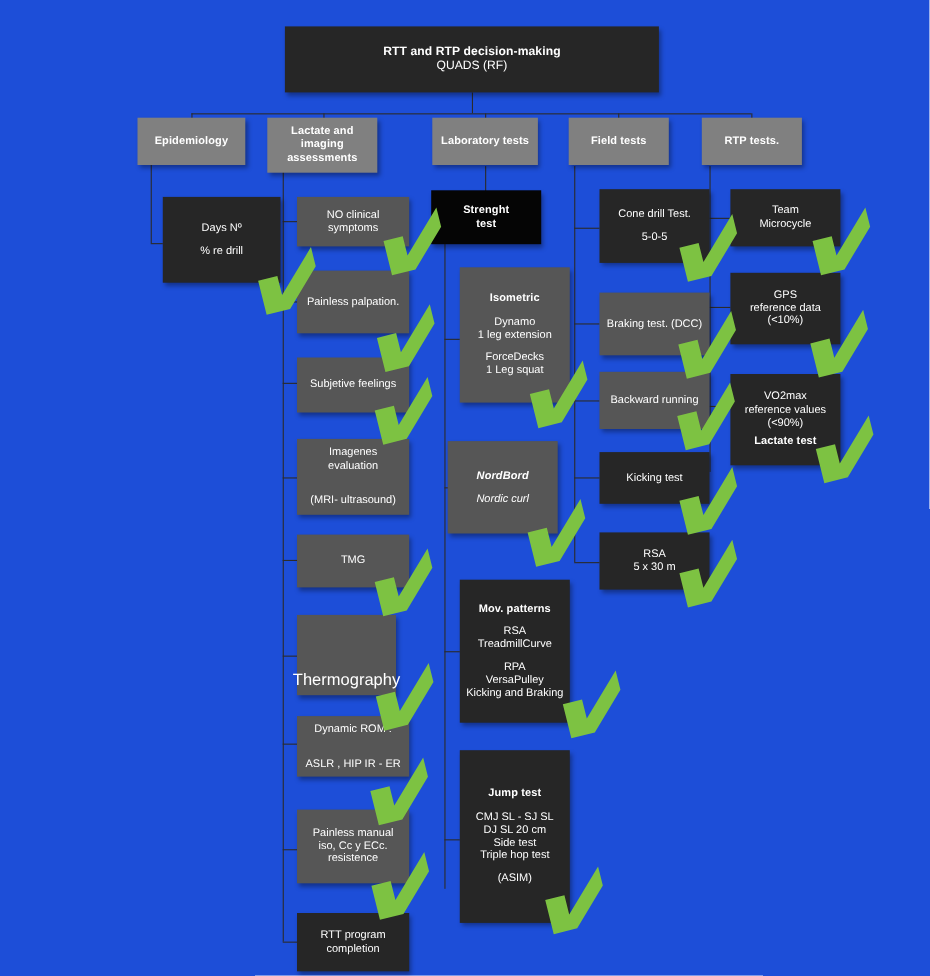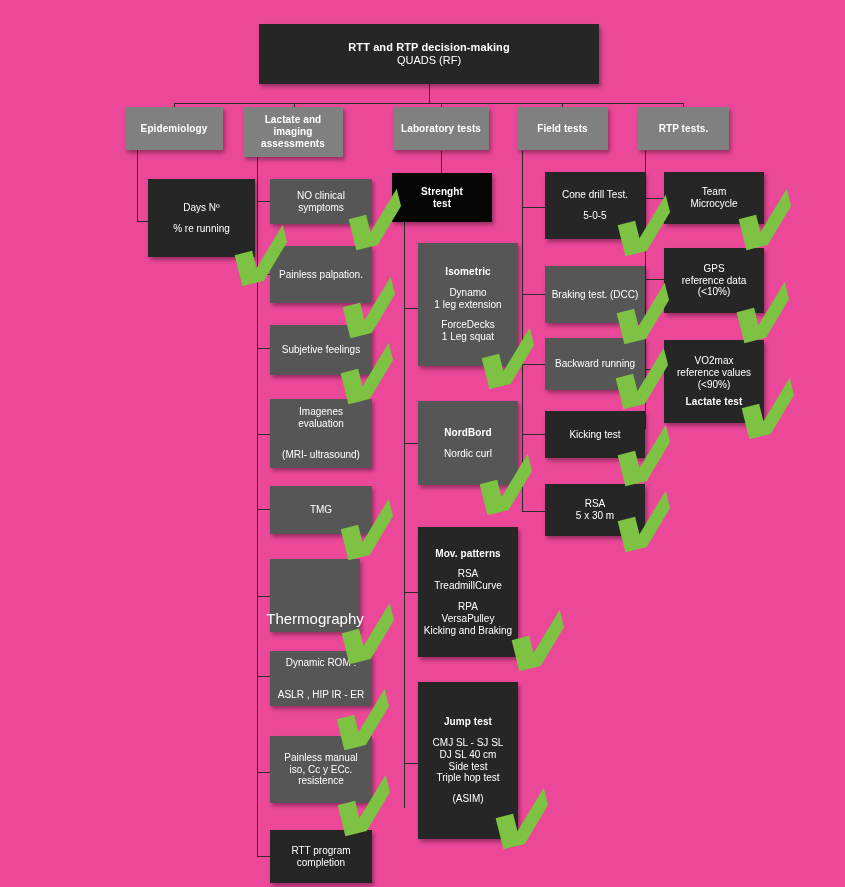--- a/index.html
+++ b/index.html
@@ -5,21 +5,21 @@
   * { box-sizing: border-box; }
   html, body {
     margin: 0; padding: 0;
     background: #ffffff;
     font-family: "Liberation Sans", sans-serif;
   }
   #canvas {
     position: relative;
     width: 845px;
     height: 887px;
-    background: #ec4899;
+    background: #1d4ed8;
     overflow: hidden;
   }
 
   
   .conn {
     position: absolute;
     background: #2b2b2b;
     z-index: 1;
   }
   .conn.h { height: 1px; }
@@ -130,21 +130,21 @@
     <div class="ttl">Field tests</div>
   </div>
 
   <div class="box head" style="left:638px; top:107px; width:91px; height:43px; font-size:10px;">
     <div class="ttl">RTP tests.</div>
   </div>
 
   <div class="box dark" style="left:148px; top:179px; width:107px; height:78px; font-size:10px;">
     <div class="sub">Days Nº</div>
     <div class="gap"></div>
-    <div class="sub">% re running</div>
+    <div class="sub">% re drill</div>
   </div>
 
   <div class="box gray" style="left:270px; top:179px; width:102px; height:45px; font-size:10px;">
     <div class="sub">NO clinical symptoms</div>
   </div>
 
   <div class="box gray" style="left:270px; top:325px; width:102px; height:50px; font-size:10px;">
     <div class="sub">Subjetive feelings</div>
   </div>
 
@@ -189,42 +189,42 @@
   <div class="box gray" style="left:418px; top:243px; width:100px; height:123px; font-size:10px;">
     <div class="ttl">Isometric</div>
     <div class="gap"></div>
     <div class="sub">Dynamo</div>
     <div class="sub">1 leg extension</div>
     <div class="gap"></div>
     <div class="sub">ForceDecks</div>
     <div class="sub">1 Leg squat</div>
   </div>
 
-  <div class="box gray" style="left:418px; top:401px; width:100px; height:84px; font-size:10px;">
+  <div class="box gray" style="left:407px; top:401px; width:100px; height:84px; font-size:10px;font-style:italic;">
     <div class="ttl">NordBord</div>
     <div class="gap"></div>
     <div class="sub">Nordic curl</div>
   </div>
 
   <div class="box dark" style="left:418px; top:527px; width:100px; height:130px; font-size:10px;">
     <div class="ttl">Mov. patterns</div>
     <div class="gap"></div>
     <div class="sub">RSA</div>
     <div class="sub">TreadmillCurve</div>
     <div class="gap"></div>
     <div class="sub">RPA</div>
     <div class="sub">VersaPulley</div>
     <div class="sub">Kicking and Braking</div>
   </div>
 
   <div class="box dark" style="left:418px; top:682px; width:100px; height:157px; font-size:10px;">
     <div class="ttl">Jump test</div>
     <div class="gap"></div>
     <div class="sub">CMJ SL - SJ SL</div>
-    <div class="sub">DJ SL 40 cm</div>
+    <div class="sub">DJ SL 20 cm</div>
     <div class="sub">Side test</div>
     <div class="sub">Triple hop test</div>
     <div class="gap"></div>
     <div class="sub">(ASIM)</div>
   </div>
 
   <div class="box dark" style="left:545px; top:172px; width:100px; height:67px; font-size:10px;">
     <div class="sub">Cone drill Test.</div>
     <div class="gap"></div>
     <div class="sub">5-0-5</div>

